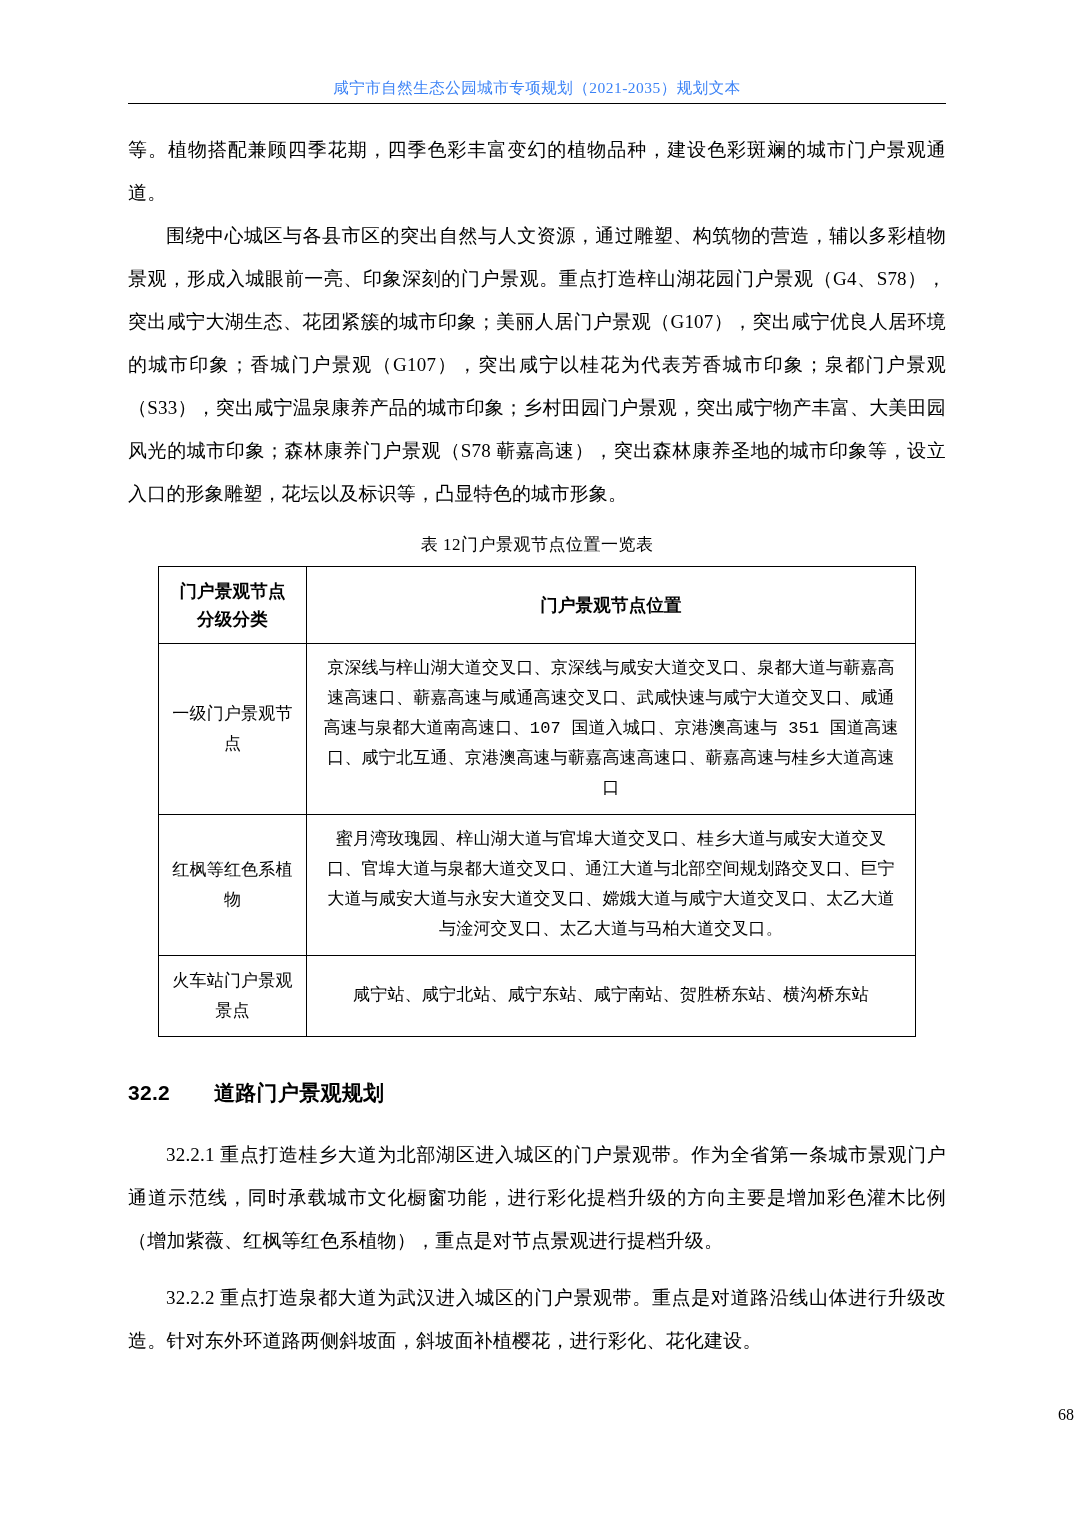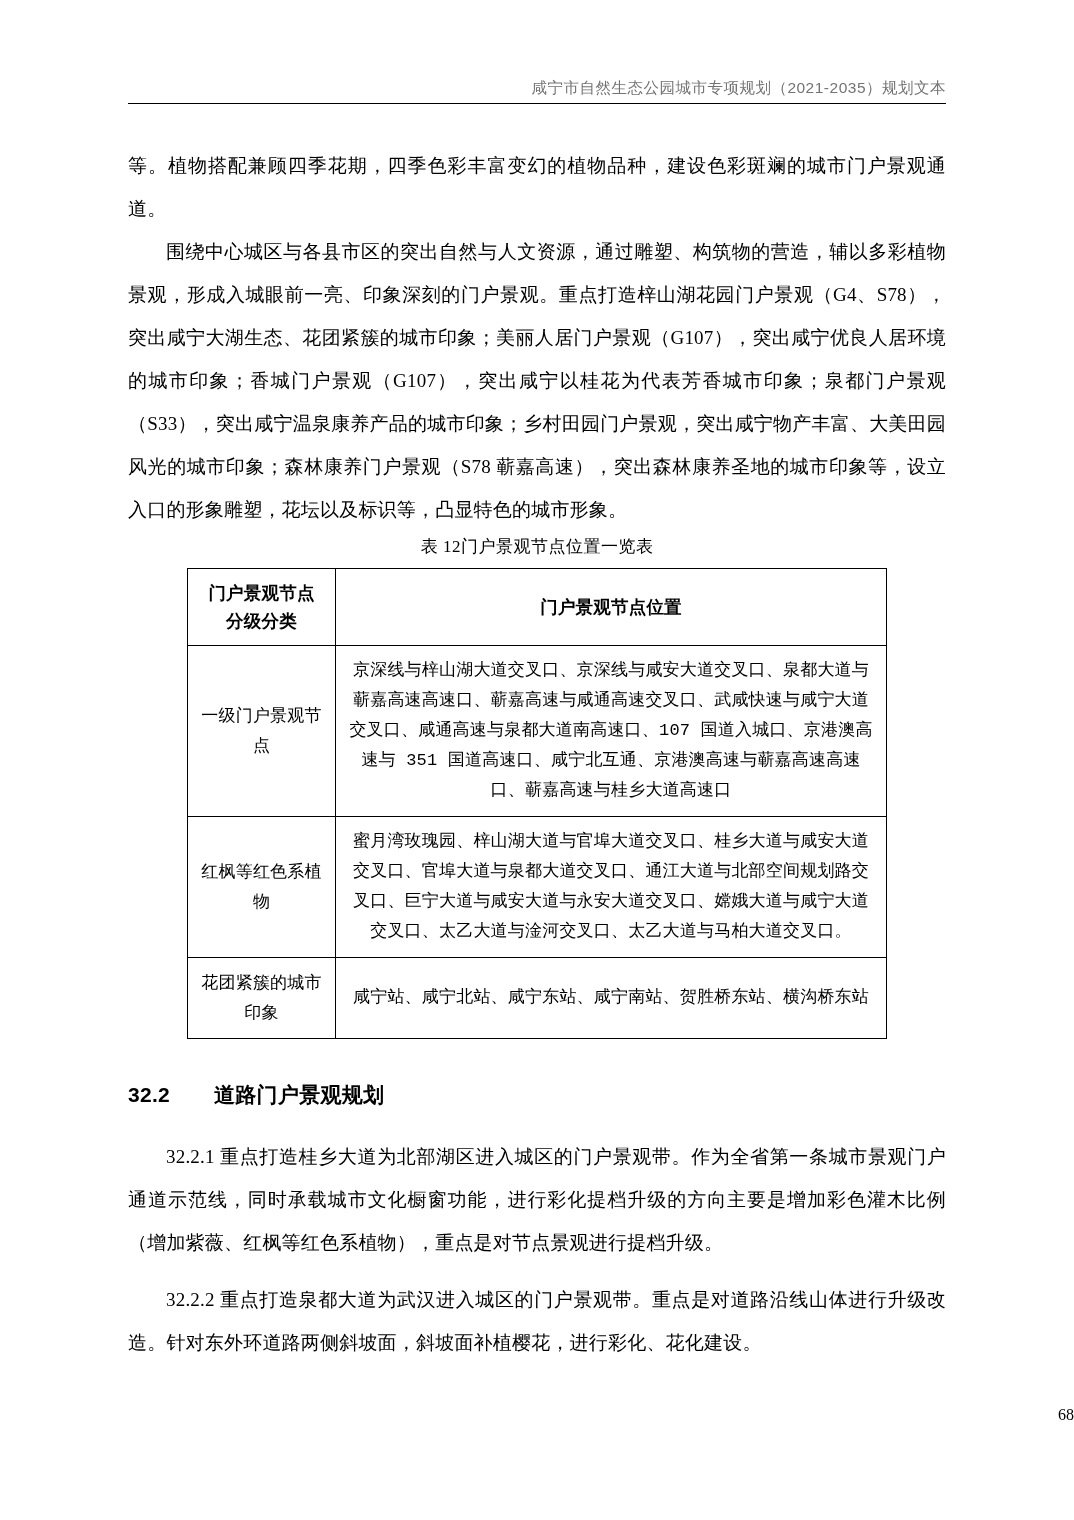--- a/index.html
+++ b/index.html
@@ -19,60 +19,60 @@
     width: 1074px;
     height: 1520px;
     box-sizing: border-box;
     padding: 0;
   }
   .header {
     position: absolute;
     top: 78px;
     left: 128px;
     width: 818px;
-    text-align: right;
+    text-align: center;
     font-size: 15.5px;
-    font-family: Liberation Sans, sans-serif;
+    font-family: Liberation Serif, serif;
     letter-spacing: 0.5px;
-    color: #737373;
+    color: #3b82f6;
   }
   .header-rule {
     position: absolute;
     top: 103px;
     left: 128px;
     width: 818px;
     border-bottom: 1.2px solid #000;
   }
   .content {
     position: absolute;
-    top: 144px;
+    top: 128px;
     left: 128px;
     width: 818px;
   }
   p.body-text {
     margin: 0 0 0 0;
     font-size: 19px;
     line-height: 43px;
     text-align: justify;
     text-justify: inter-ideograph;
     letter-spacing: 0.2px;
   }
   p.indent {
     text-indent: 2em;
   }
   .table-caption {
     text-align: center;
     font-size: 17px;
-    margin-top: 4px;
+    margin-top: 18px;
     margin-bottom: 10px;
     letter-spacing: 0.5px;
   }
   table.gateway-table {
     border-collapse: collapse;
-    width: 700px;
+    width: 758px;
     margin: 0 auto;
     table-layout: fixed;
   }
   table.gateway-table td, table.gateway-table th {
     border: 1px solid #000;
     padding: 10px 12px;
     font-size: 17px;
     line-height: 30px;
     vertical-align: middle;
     letter-spacing: 0.2px;
@@ -145,21 +145,21 @@
       <tbody>
         <tr>
           <td class="cat-cell">一级门户景观节点</td>
           <td class="loc-cell">京深线与梓山湖大道交叉口、京深线与咸安大道交叉口、泉都大道与蕲嘉高速高速口、蕲嘉高速与咸通高速交叉口、武咸快速与咸宁大道交叉口、咸通高速与泉都大道南高速口、107 国道入城口、京港澳高速与 351 国道高速口、咸宁北互通、京港澳高速与蕲嘉高速高速口、蕲嘉高速与桂乡大道高速口</td>
         </tr>
         <tr>
           <td class="cat-cell">红枫等红色系植物</td>
           <td class="loc-cell">蜜月湾玫瑰园、梓山湖大道与官埠大道交叉口、桂乡大道与咸安大道交叉口、官埠大道与泉都大道交叉口、通江大道与北部空间规划路交叉口、巨宁大道与咸安大道与永安大道交叉口、嫦娥大道与咸宁大道交叉口、太乙大道与淦河交叉口、太乙大道与马柏大道交叉口。</td>
         </tr>
         <tr>
-          <td class="cat-cell">花团紧簇的城市印象</td>
+          <td class="cat-cell">火车站门户景观景点</td>
           <td class="loc-cell">咸宁站、咸宁北站、咸宁东站、咸宁南站、贺胜桥东站、横沟桥东站</td>
         </tr>
       </tbody>
     </table>
 
     <h2 class="section-heading">
       <span class="num">32.2</span><span>道路门户景观规划</span>
     </h2>
 
     <p class="body-text indent">32.2.1 重点打造桂乡大道为北部湖区进入城区的门户景观带。作为全省第一条城市景观门户通道示范线，同时承载城市文化橱窗功能，进行彩化提档升级的方向主要是增加彩色灌木比例（增加紫薇、红枫等红色系植物），重点是对节点景观进行提档升级。</p>

